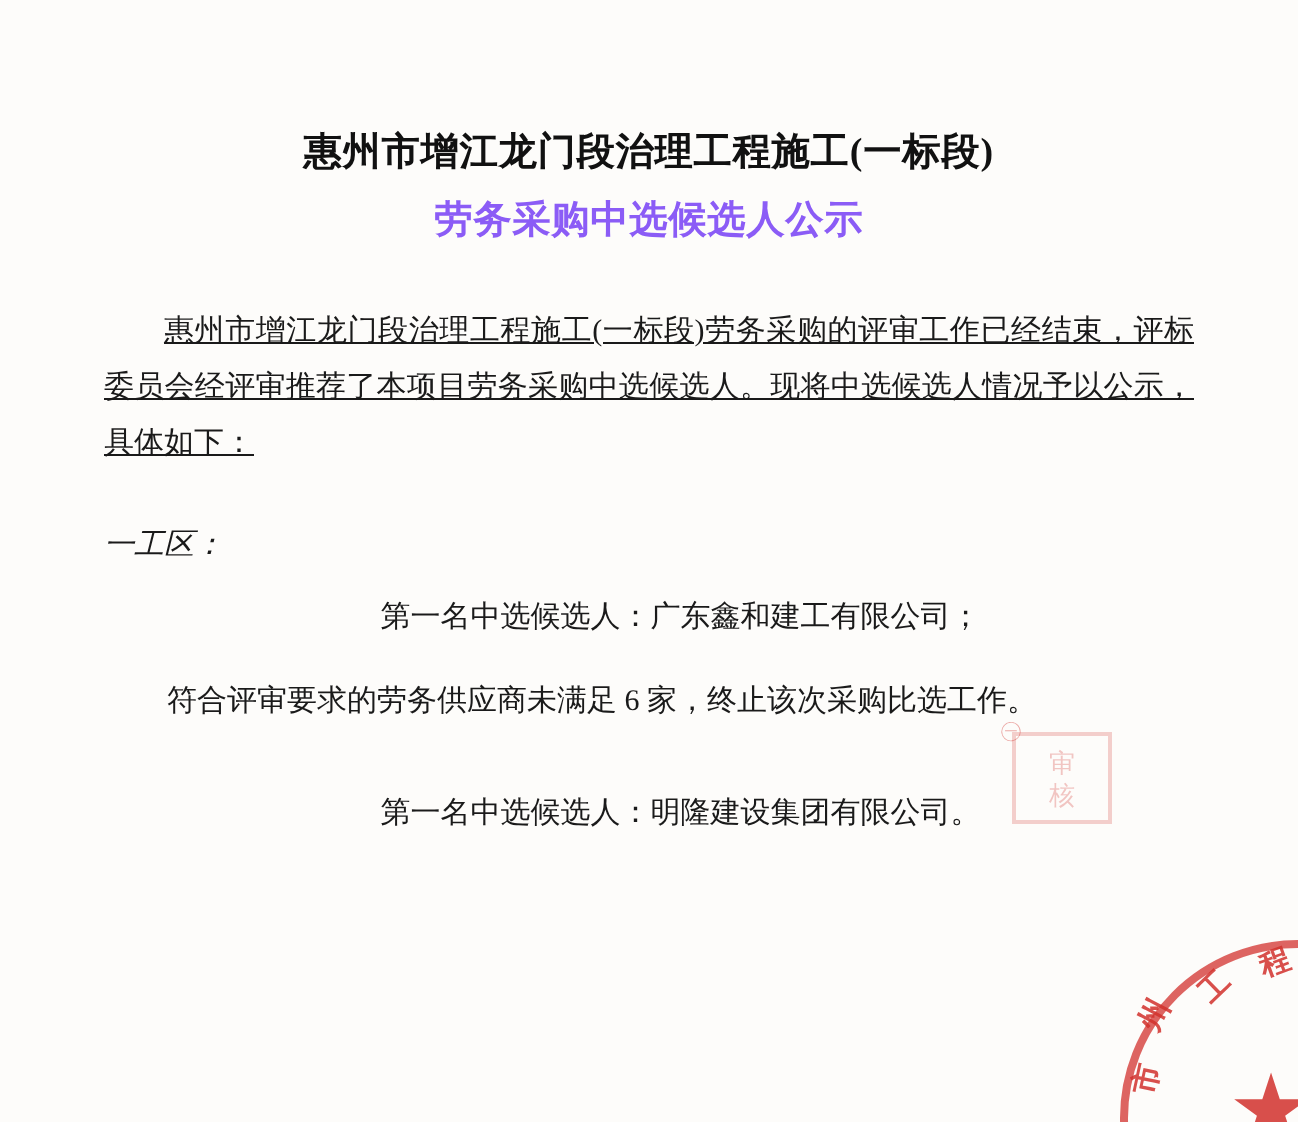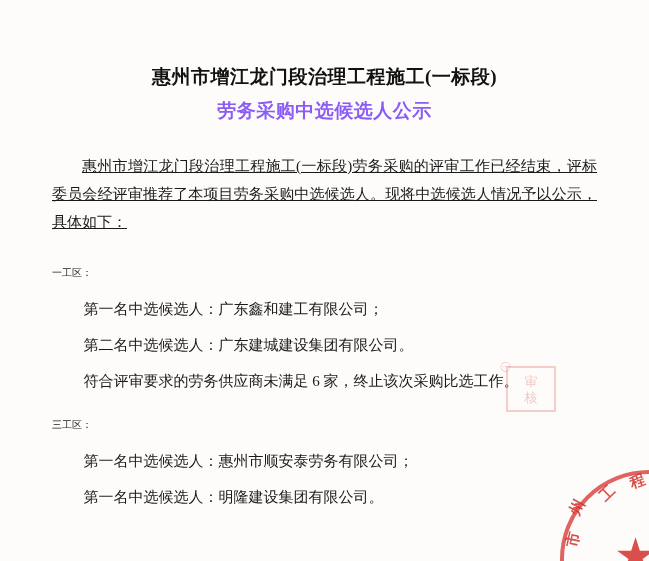--- a/index.html
+++ b/index.html
@@ -45,29 +45,31 @@
     text-align: justify;
     text-justify: inter-ideograph;
     margin: 0;
   }
   .body-intro {
     text-indent: 2em;
     margin-bottom: 16px;
     text-decoration: underline;
   }
   .section-head {
-    font-size: 10px;
+    font-size: 15px;
     line-height: 30px;
     margin: 0;
+    font-style: italic;
   }
   .item {
     font-size: 15px;
     line-height: 30px;
     margin: 0;
     padding-left: 2.1em;
+    text-align: center;
   }
   .note {
     font-size: 15px;
     line-height: 30px;
     margin: 0;
     padding-left: 2.1em;
   }
   .spacer-sm { height: 6px; }
   .spacer-md { height: 14px; }
 
@@ -135,35 +137,32 @@
 
   <p class="para body-intro">惠州市增江龙门段治理工程施工(一标段)劳务采购的评审工作已经结束，评标委员会经评审推荐了本项目劳务采购中选候选人。现将中选候选人情况予以公示，具体如下：</p>
 
   <div class="spacer-sm"></div>
 
   <div>
     <p class="section-head">一工区：</p>
     <div class="spacer-sm"></div>
     <p class="item">第一名中选候选人：广东鑫和建工有限公司；</p>
     <div class="spacer-sm"></div>
-    <p class="item">第二名中选候选人：广东建城建设集团有限公司。</p>
   </div>
 
   <div class="spacer-sm"></div>
 
   <div>
     <p class="note">符合评审要求的劳务供应商未满足 6 家，终止该次采购比选工作。</p>
   </div>
 
   <div class="spacer-md"></div>
 
   <div>
-    <p class="section-head">三工区：</p>
     <div class="spacer-sm"></div>
-    <p class="item">第一名中选候选人：惠州市顺安泰劳务有限公司；</p>
     <div class="spacer-sm"></div>
     <p class="item">第一名中选候选人：明隆建设集团有限公司。</p>
   </div>
 
   <div class="spacer-sm"></div>
 
   <div>
     <div class="spacer-md"></div>
 
   </div>

